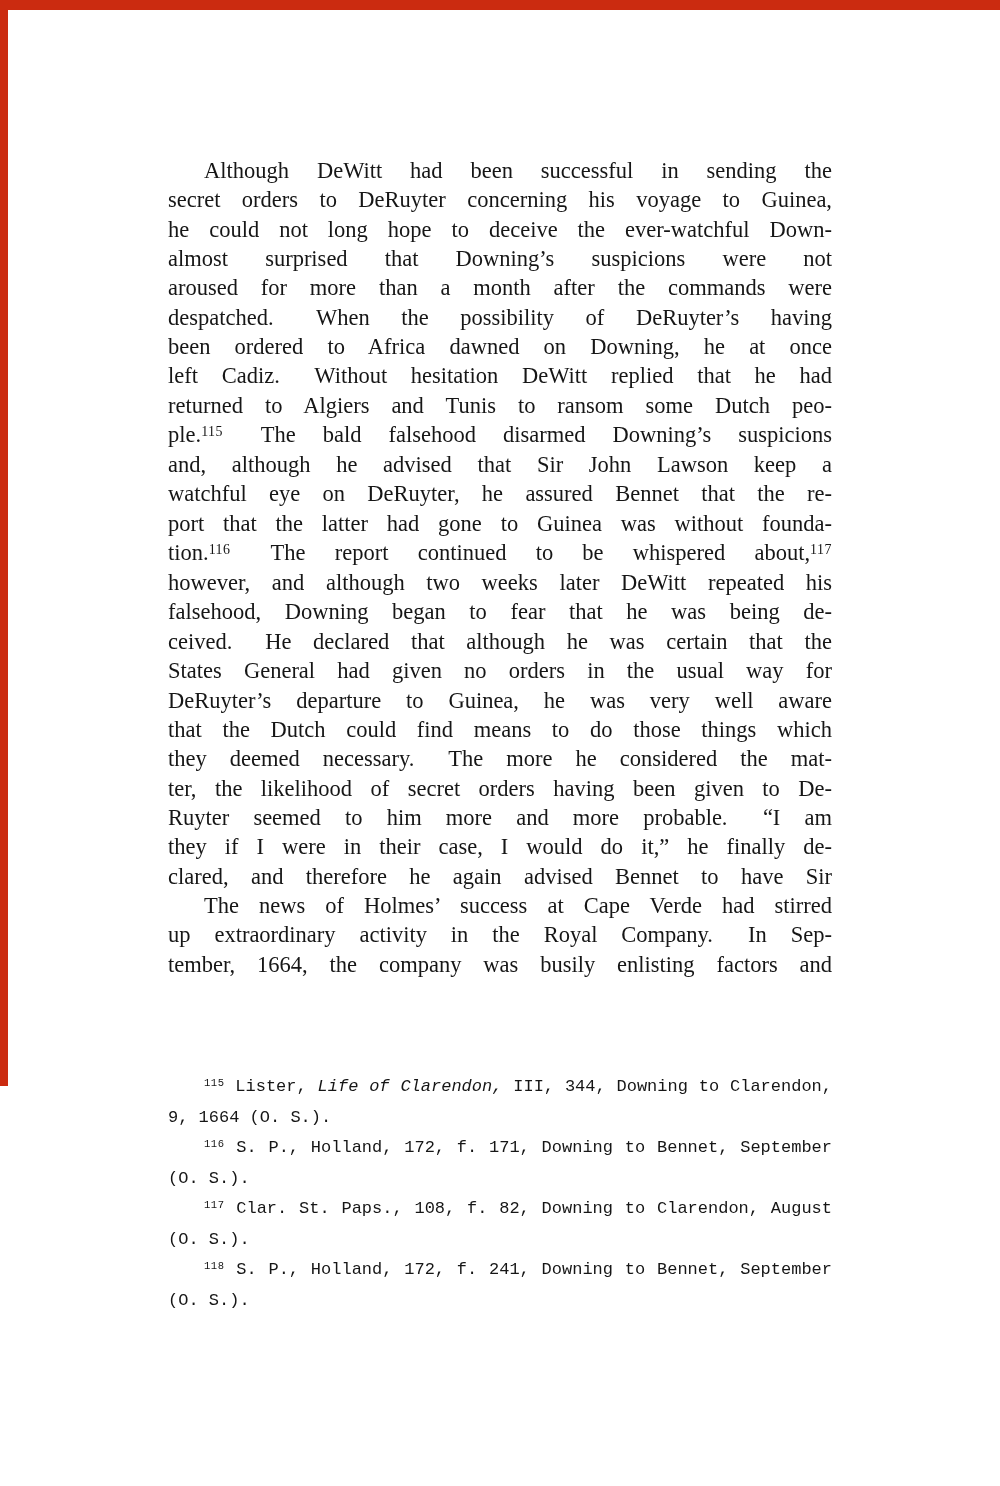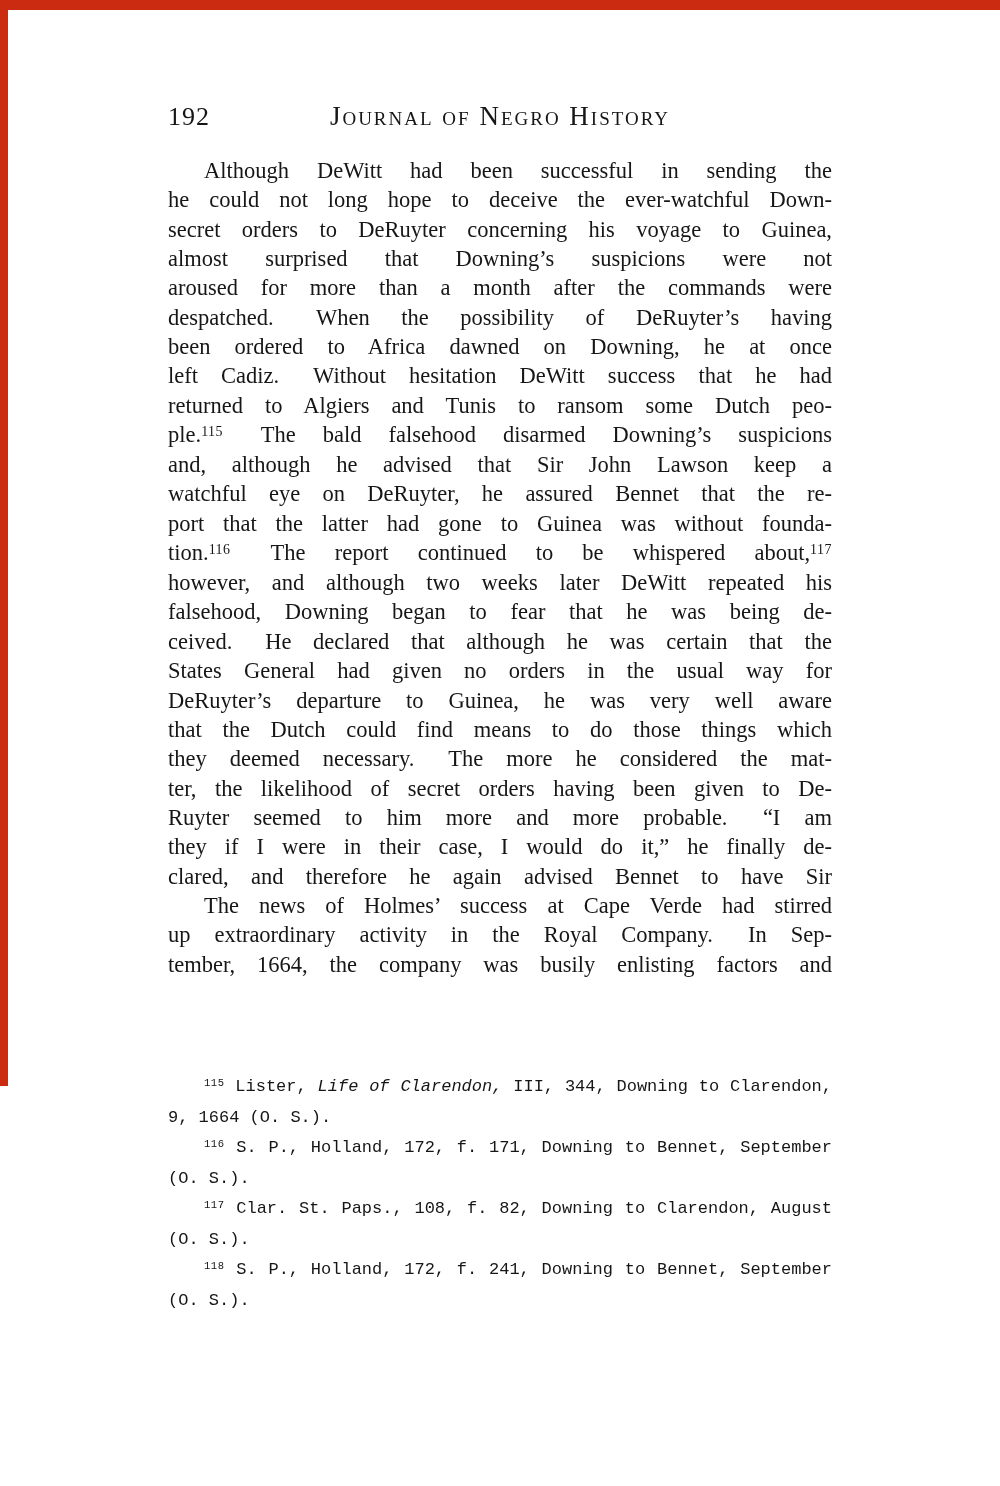--- a/index.html
+++ b/index.html
@@ -62,34 +62,30 @@
   .it { font-style: italic; }
 </style>
 </head>
 <body>
 
 <div class="page" style="background-color: rgb(255, 255, 255); color: rgb(22, 22, 22);">
 
   <div class="scan-mark top" style="background-color: rgb(203, 43, 16);"></div>
   <div class="scan-mark left" style="background-color: rgb(203, 43, 16);"></div>
 
-  <div class="running-head">
-    <span class="pagenum">192</span>
-    <span class="head-title">Journal of Negro History</span>
-  </div>
 
   <div class="body-text" id="body-text">
       <div class="line indent"><span>Although DeWitt had been successful in sending the</span></div>
+      <div class="line"><span>secret orders to DeRuyter concerning his voyage to Guinea,</span></div>
       <div class="line"><span>he could not long hope to deceive the ever-watchful Down-</span></div>
-      <div class="line"><span>secret orders to DeRuyter concerning his voyage to Guinea,</span></div>
       <div class="line"><span>almost surprised that Downing’s suspicions were not</span></div>
       <div class="line"><span>aroused for more than a month after the commands were</span></div>
       <div class="line"><span>despatched.  When the possibility of DeRuyter’s having</span></div>
       <div class="line"><span>been ordered to Africa dawned on Downing, he at once</span></div>
-      <div class="line"><span>left Cadiz.  Without hesitation DeWitt success that he had</span></div>
+      <div class="line"><span>left Cadiz.  Without hesitation DeWitt replied that he had</span></div>
       <div class="line"><span>returned to Algiers and Tunis to ransom some Dutch peo-</span></div>
       <div class="line"><span>ple.</span><span class="sup">115</span><span>  The bald falsehood disarmed Downing’s suspicions</span></div>
       <div class="line"><span>and, although he advised that Sir John Lawson keep a</span></div>
       <div class="line"><span>watchful eye on DeRuyter, he assured Bennet that the re-</span></div>
       <div class="line"><span>port that the latter had gone to Guinea was without founda-</span></div>
       <div class="line"><span>tion.</span><span class="sup">116</span><span>  The report continued to be whispered about,</span><span class="sup">117</span></div>
       <div class="line"><span>however, and although two weeks later DeWitt repeated his</span></div>
       <div class="line"><span>falsehood, Downing began to fear that he was being de-</span></div>
       <div class="line"><span>ceived.  He declared that although he was certain that the</span></div>
       <div class="line"><span>States General had given no orders in the usual way for</span></div>

